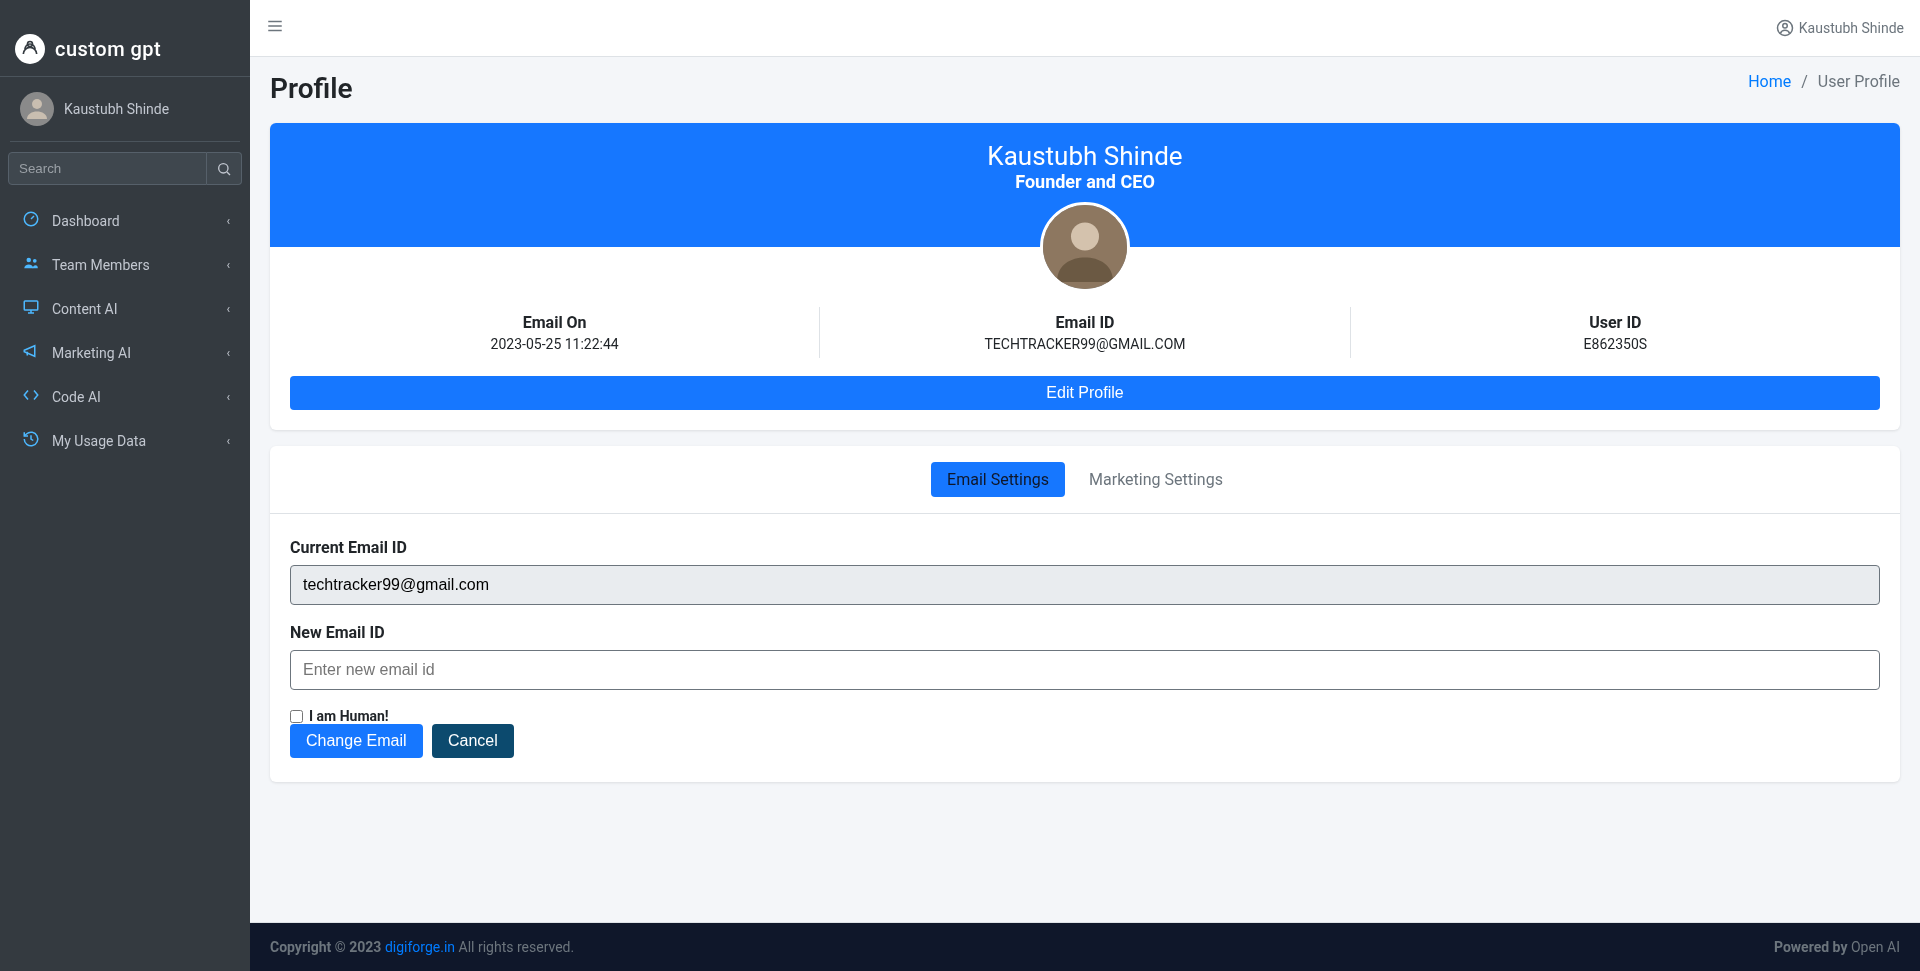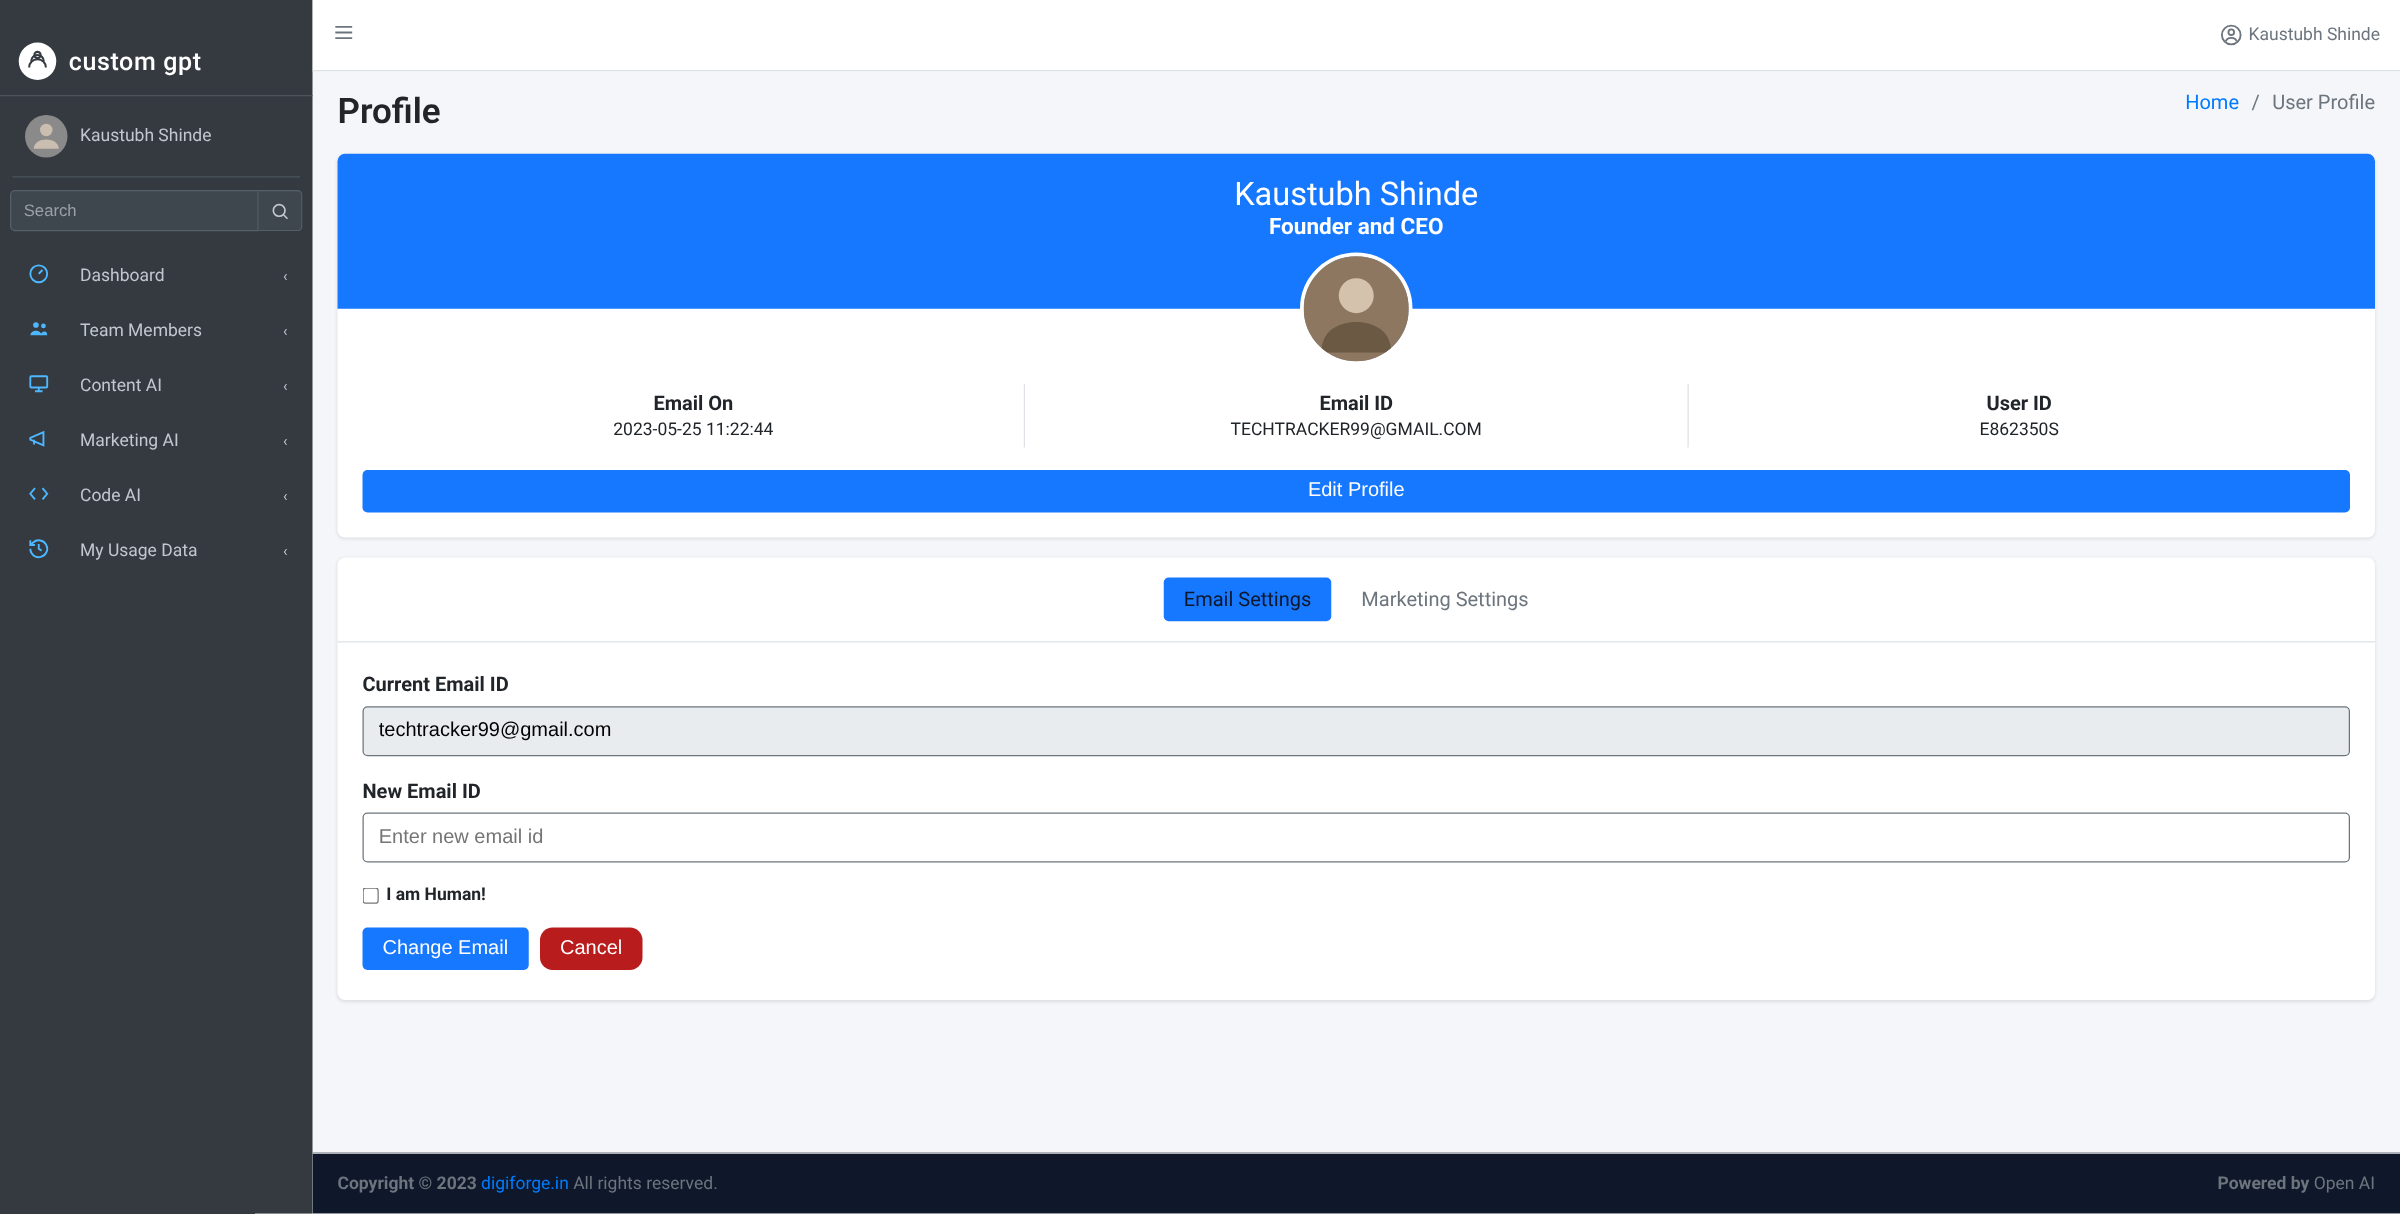--- a/index.html
+++ b/index.html
@@ -78,21 +78,20 @@
 }
 .nav { list-style:none; padding: 5px 8px;}
 .nav-item {
   display:flex; align-items:center;
   padding: 10px 12px;
   color:#c2c7d0;
   border-radius:4px;
   cursor:pointer;
   position:relative;
   margin-bottom:2px;
-  gap:12px;
 }
 .nav-icon { width:22px; text-align:center; margin-right:10px; font-size:16px; color:#88c7ff;}
 .nav-chevron { margin-left:auto; font-size:12px; color:#c2c7d0; }
 
 
 .main { flex:1; display:flex; flex-direction:column; overflow:auto;}
 .topbar {
   height: 57px;
   background:#fff;
   border-bottom:1px solid #dee2e6;
@@ -142,21 +141,21 @@
 }
 .info-col {
   flex:1; text-align:center; padding:6px 10px;
 }
 .info-col + .info-col { border-left:1px solid #dee2e6;}
 .info-label { font-weight:700; font-size:16px; color:#212529;}
 .info-val { color:#212529; margin-top:4px;}
 .edit-row { padding: 18px 20px 20px 20px;}
 .btn { display:inline-block; padding:8px 16px; border-radius:4px; border:none; cursor:pointer; font-size:16px;}
 .btn-primary { background:#1677ff; color:#fff;}
-.btn-dark { background:#b91c1c; color:#fff;border-radius:10px;}
+.btn-dark { background:#0c4a6e; color:#fff;}
 .btn-block { display:block; width:100%; text-align:center;}
 
 .tabs {
   display:flex; justify-content:center;
   padding: 16px 0;
   border-bottom:1px solid #dee2e6;
 }
 .tab {
   padding:8px 16px; border-radius:4px; margin:0 4px;
   cursor:pointer; font-size:16px;
@@ -165,21 +164,21 @@
 .tab:not(.active){ color:#6c757d;}
 
 .form-body { padding: 24px 20px 24px 20px;}
 .form-group { margin-bottom:18px;}
 .form-label { font-weight:700; font-size:16px; margin-bottom:8px; display:block;}
 .form-control {
   width:100%; padding:10px 12px; font-size:16px;
   border:1px solid #6c757d; border-radius:4px;
 }
 .form-control[readonly]{ background:#e9ecef;}
-.form-check { margin-bottom:18px; display:flex; align-items:center;}
+.form-check { display:flex; align-items:center;}
 .form-check input { margin-right:6px;}
 .form-check label { font-weight:700;}
 
 .footer {
   background:#0f172a; border-top:1px solid #dee2e6;
   padding: 16px 20px;
   display:flex; color:#6c757d;
 }
 .footer a { color:#007bff; text-decoration:none;}
 .footer-right { margin-left:auto;}

